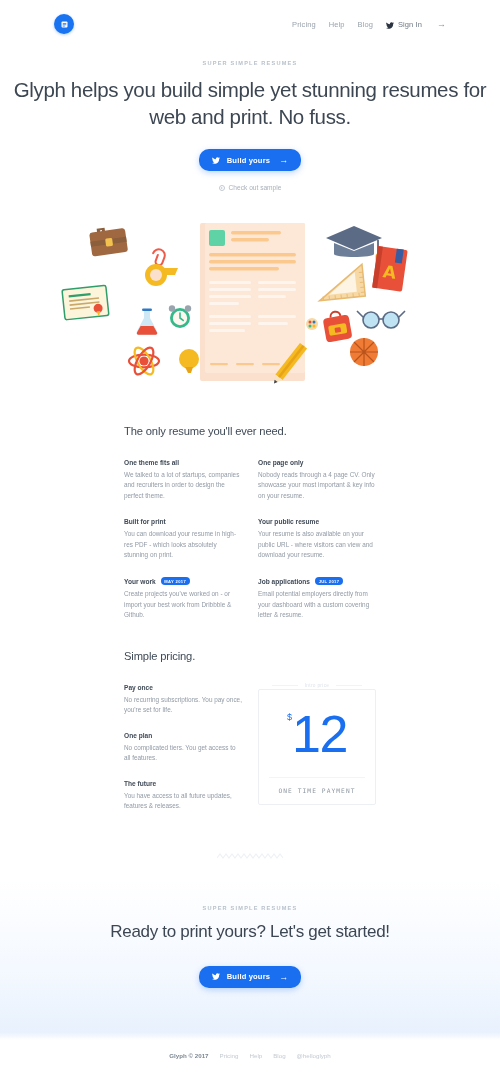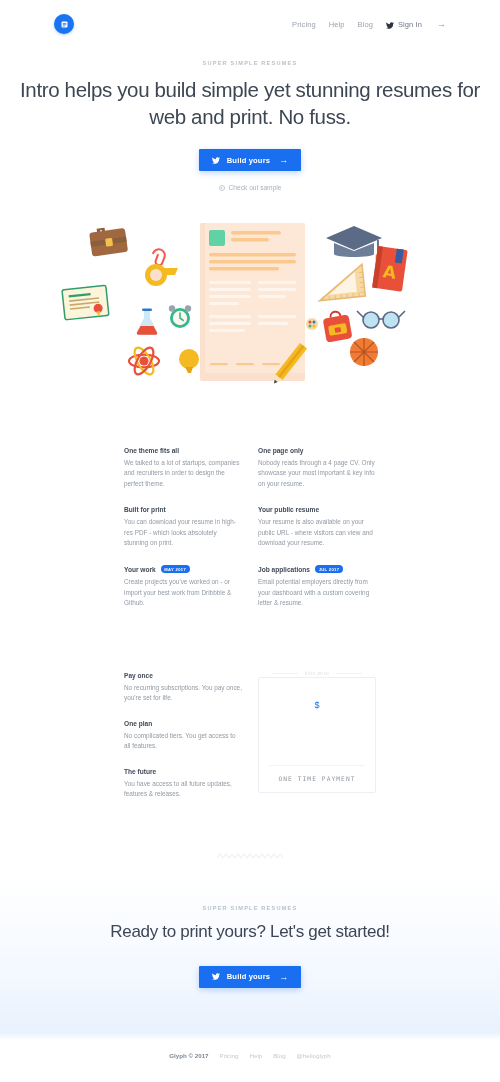--- a/index.html
+++ b/index.html
@@ -41,21 +41,21 @@
     font-weight: 700;
   }
   .hero h1 {
     margin-top: 10px;
     font-size: 20.5px; line-height: 1.32; font-weight: 400; color: #3d4753;
     letter-spacing: -.35px;
   }
   .btn {
     display: inline-flex; align-items: center; justify-content: center; gap: 7px;
     background: #1a6ef0; color: #fff; border: none; cursor: pointer;
-    border-radius: 1px; padding: 6px 13px;
+    border-radius: 10px; padding: 6px 13px;
     font-size: 7.6px; font-weight: 700; letter-spacing: .15px;
     box-shadow: 0 2px 6px rgba(26,110,240,.28);
   }
   .btn .tw { display:flex; }
   .btn .arr { font-size: 9px; font-weight: 400; opacity: .95; margin-left: 2px; }
   .hero .btnwrap { margin-top: 19px; }
   .sample {
     margin-top: 13px; display: inline-flex; align-items: center; gap: 4px;
     font-size: 6.6px; color: #a9b1bb; text-decoration: none;
   }
@@ -164,21 +164,21 @@
           </svg>
         </span>
         <span class="label">Sign In</span>
       </a>
       <span class="arrow">→</span>
     </div>
   </div>
 
   <div class="hero">
     <div class="eyebrow">SUPER SIMPLE RESUMES</div>
-    <h1>Intro helps you build simple yet stunning resumes for web and print. No fuss.</h1>
+    <h1>Glyph helps you build simple yet stunning resumes for web and print. No fuss.</h1>
     <div class="btnwrap">
       <button class="btn">
         <span class="tw">
           <svg width="8" height="7" viewBox="0 0 16 13" fill="#ffffff">
             <path d="M16 1.5a6.6 6.6 0 0 1-1.9.5A3.3 3.3 0 0 0 15.5.2a6.6 6.6 0 0 1-2.1.8A3.3 3.3 0 0 0 7.8 4a9.3 9.3 0 0 1-6.8-3.4 3.3 3.3 0 0 0 1 4.4A3.3 3.3 0 0 1 .5 4.6v0a3.3 3.3 0 0 0 2.6 3.2 3.3 3.3 0 0 1-1.5.1 3.3 3.3 0 0 0 3.1 2.3A6.6 6.6 0 0 1 0 11.6a9.3 9.3 0 0 0 5 1.5c6 0 9.3-5 9.3-9.3v-.4A6.6 6.6 0 0 0 16 1.5z"></path>
           </svg>
         </span>
         <span>Build yours</span>
         <span class="arr">→</span>
       </button>
@@ -322,20 +322,21 @@
       <g transform="translate(300,138) rotate(38)">
         <rect x="0" y="0" width="9" height="40" fill="#f5b921"></rect>
         <rect x="3.2" y="0" width="2.6" height="40" fill="#e8a317"></rect>
         <path d="M0 40l4.5 8L9 40z" fill="#f7e3c0"></path>
         <path d="M2.6 44.6L4.5 48l1.9-3.4z" fill="#3b4450"></path>
       </g>
     </svg>
   </div>
 
   <div class="section" style="top:425px;">
+    <div class="sec-title">The only resume you'll ever need.</div>
     <div class="grid" style="margin-top:22px;">
       <div class="feat">
         <h3>
           <span>One theme fits all</span>
         </h3>
         <p>We talked to a lot of startups, companies and recruiters in order to design the perfect theme.</p>
       </div>
       <div class="feat">
         <h3>
           <span>One page only</span>
@@ -365,20 +366,21 @@
         <h3>
           <span>Job applications</span>
           <span class="badge">JUL 2017</span>
         </h3>
         <p>Email potential employers directly from your dashboard with a custom covering letter &amp; resume.</p>
       </div>
     </div>
   </div>
 
   <div class="section" style="top:650px;">
+    <div class="sec-title">Simple pricing.</div>
     <div class="price-grid" style="margin-top:22px;">
       <div class="price-left">
         <div class="feat">
           <h3>
             <span>Pay once</span>
           </h3>
           <p>No recurring subscriptions. You pay once, you're set for life.</p>
         </div>
         <div class="feat">
           <h3>
@@ -394,20 +396,21 @@
         </div>
       </div>
       <div class="price-card">
         <div class="intro">
           <span class="line"></span>
           <span class="txt">Intro price</span>
           <span class="line"></span>
         </div>
         <div class="price-amount">
           <span class="cur">$</span>
+          <span class="num">12</span>
         </div>
         <div class="price-foot">ONE TIME PAYMENT</div>
       </div>
     </div>
   </div>
 
   <div class="squiggle">
     <svg width="66" height="8" viewBox="0 0 66 8">
       <path d="M0 6 L3 2 L6 6 L9 2 L12 6 L15 2 L18 6 L21 2 L24 6 L27 2 L30 6 L33 2 L36 6 L39 2 L42 6 L45 2 L48 6 L51 2 L54 6 L57 2 L60 6 L63 2 L66 6" fill="none" stroke="#eef2f6" stroke-width="1.2"></path>
     </svg>

